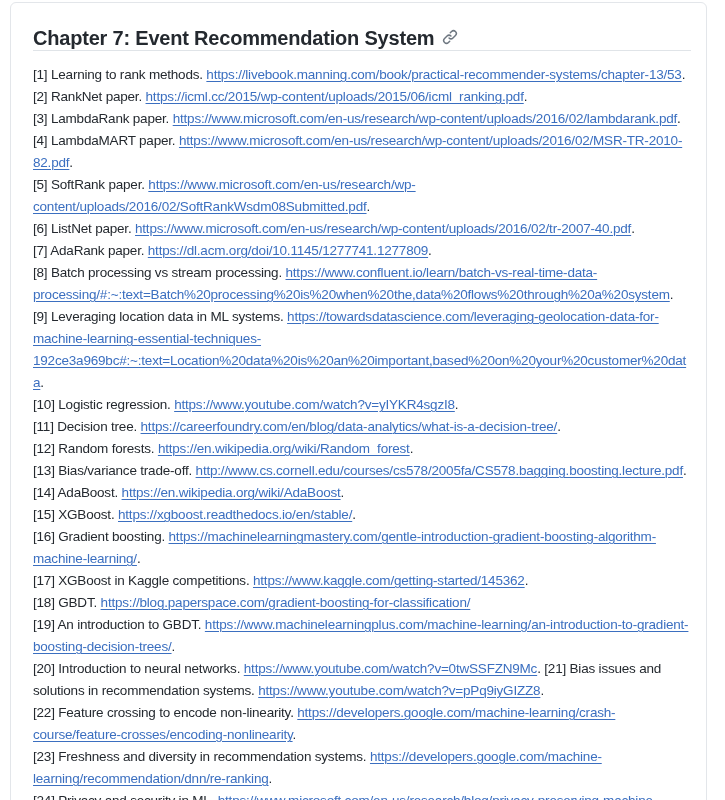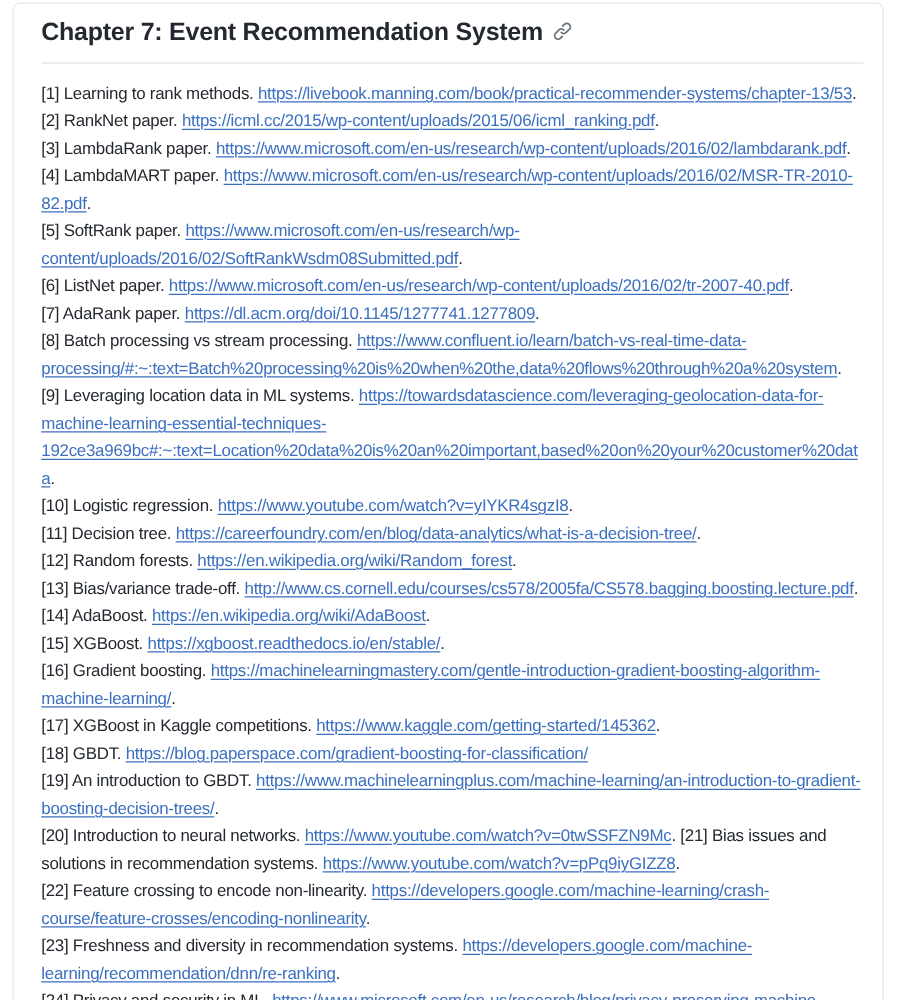--- a/index.html
+++ b/index.html
@@ -24,22 +24,21 @@
     min-height:830px;
     background:#ffffff;
     border:1px solid var(--card-border);
     border-radius:6px;
     padding:10px 15px 24px 22px;
   }
   .page-title{
     display:flex;
     align-items:center;
     gap:8px;
-    margin:2px 0 13px 0;
-    padding-bottom:12px;
+    margin:14px 0 13px 0;
     border-bottom:1px solid var(--divider);
     font-size:20px;
     font-weight:600;
     letter-spacing:-0.2px;
     color:var(--heading);
   }
   .anchor-btn{
     display:inline-flex;
     align-items:center;
     border:none;

